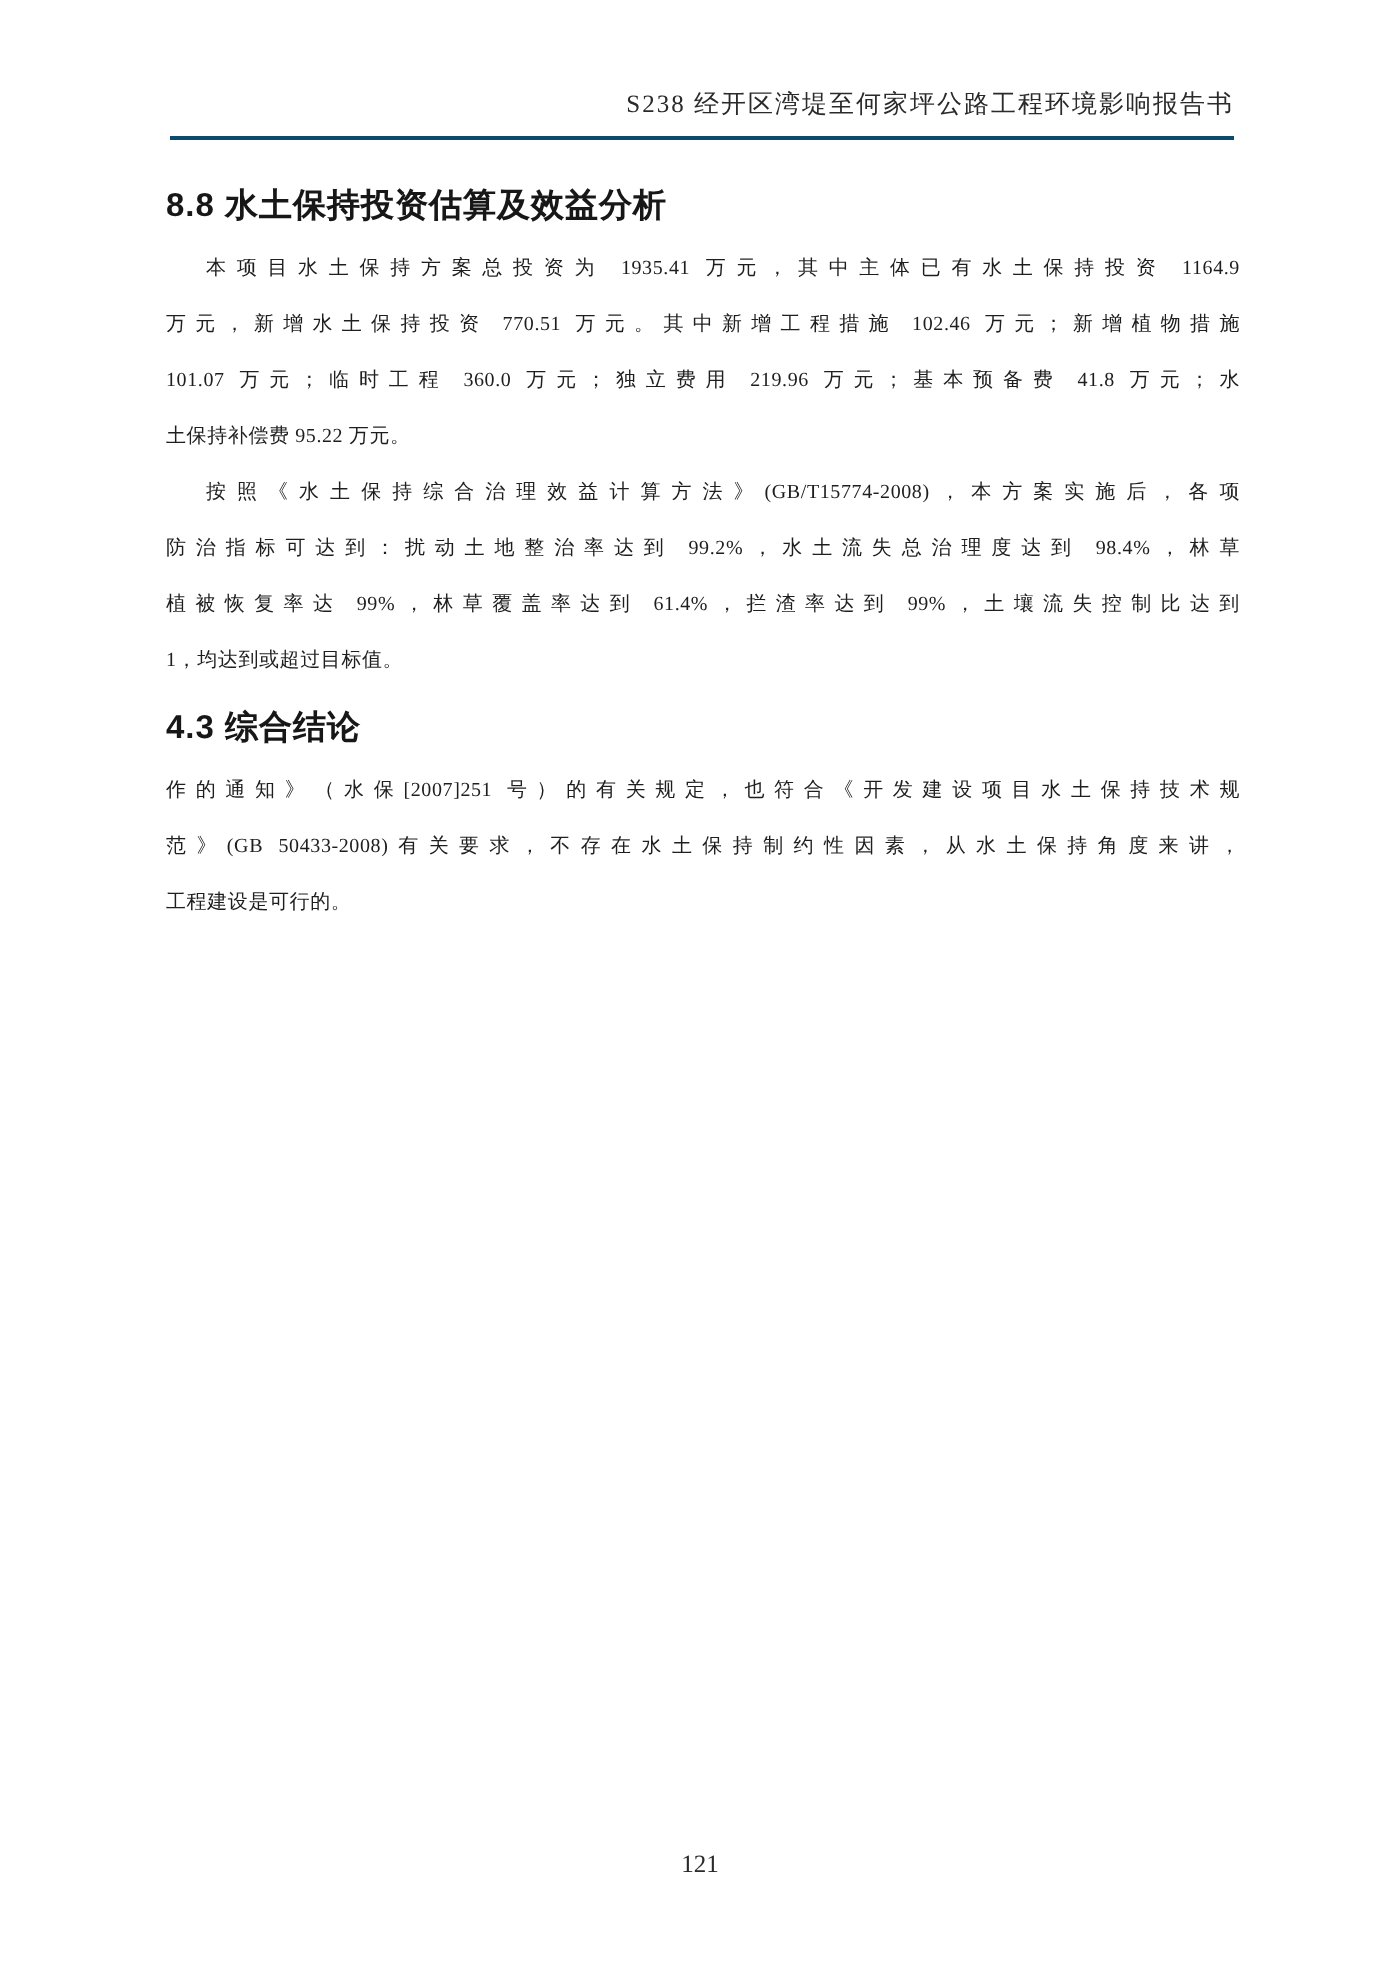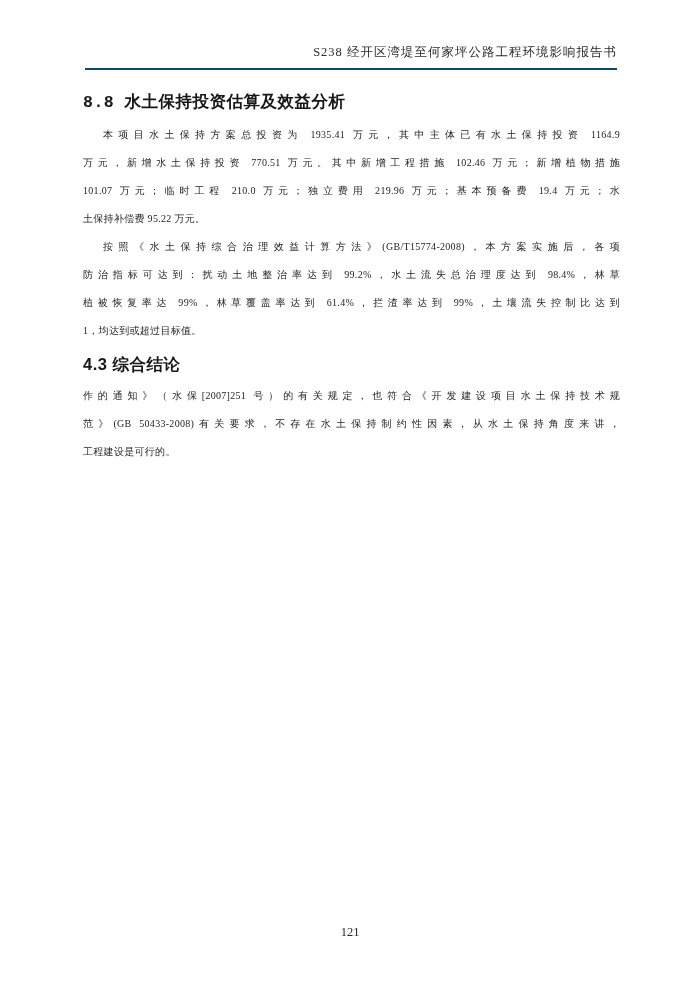--- a/index.html
+++ b/index.html
@@ -37,21 +37,20 @@
     font-weight: bold;
     font-size: 16.5px;
     color: #171717;
     line-height: 24px;
     margin: 0;
     letter-spacing: 0.5px;
   }
   .sec-heading.first {
     margin-top: 21px;
     margin-bottom: 6px;
-    font-family: Liberation Mono, monospace;
   }
   .sec-heading.second {
     margin-top: 7px;
     margin-bottom: 6px;
   }
   .para {
     margin: 0;
   }
   .line {
     font-size: 10px;
@@ -87,21 +86,21 @@
 
   <div class="running-header">S238 经开区湾堤至何家坪公路工程环境影响报告书</div>
 
   <div class="content">
 
     <h2 class="sec-heading first">8.8 水土保持投资估算及效益分析</h2>
 
     <div class="para">
       <div class="line indent">本项目水土保持方案总投资为 1935.41 万元，其中主体已有水土保持投资 1164.9</div>
       <div class="line">万元，新增水土保持投资 770.51 万元。其中新增工程措施 102.46 万元；新增植物措施</div>
-      <div class="line">101.07 万元；临时工程 210.0 万元；独立费用 219.96 万元；基本预备费 19.4 万元；水</div>
+      <div class="line">101.07 万元；临时工程 360.0 万元；独立费用 219.96 万元；基本预备费 41.8 万元；水</div>
       <div class="line last">土保持补偿费 95.22 万元。</div>
     </div>
 
     <div class="para">
       <div class="line indent">按照《水土保持综合治理效益计算方法》(GB/T15774-2008)，本方案实施后，各项</div>
       <div class="line">防治指标可达到：扰动土地整治率达到 99.2%，水土流失总治理度达到 98.4%，林草</div>
       <div class="line">植被恢复率达 99%，林草覆盖率达到 61.4%，拦渣率达到 99%，土壤流失控制比达到</div>
       <div class="line last">1，均达到或超过目标值。</div>
     </div>
 

